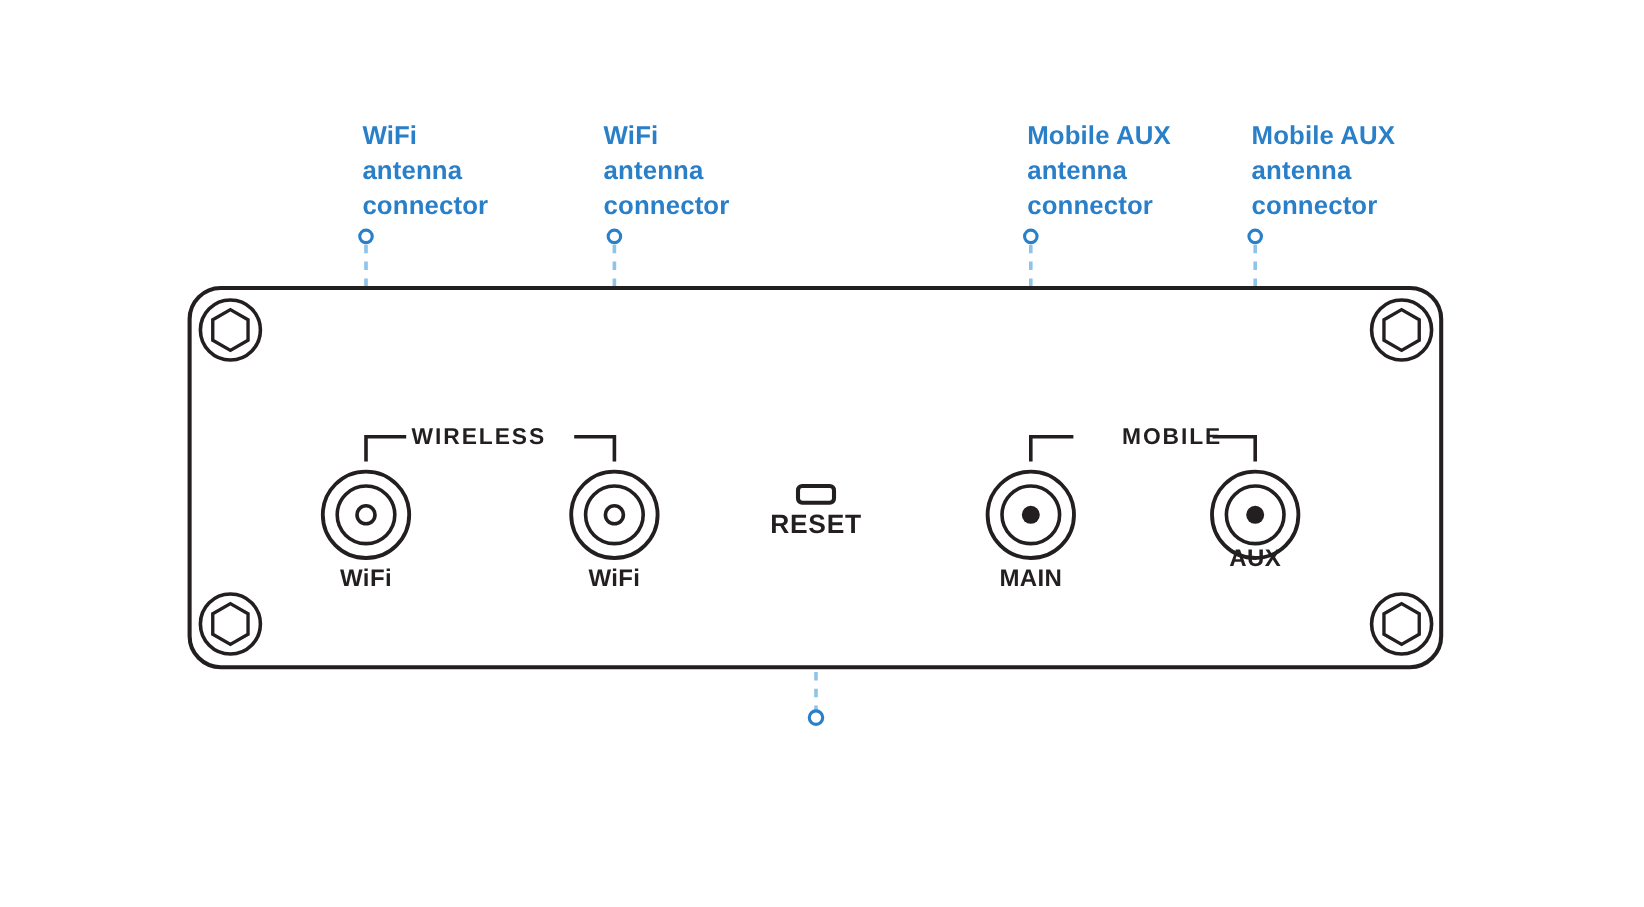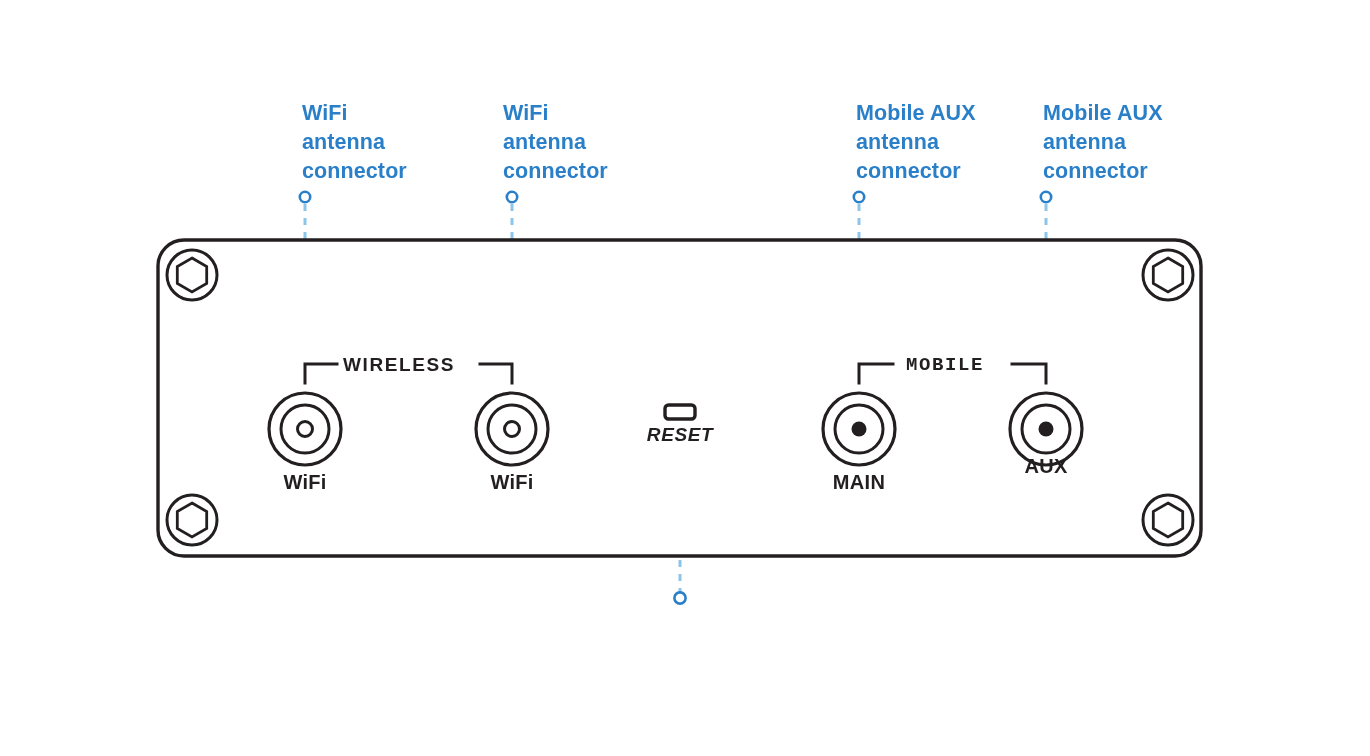--- a/index.html
+++ b/index.html
@@ -61,23 +61,22 @@
   .port-label {
     font-size: 20px;
     letter-spacing: 0.3px;
   }
   .group-label {
     font-size: 19px;
     letter-spacing: 1.6px;
     text-align: center;
   }
   .reset-label {
-    font-size: 19px;
+    font-size: 22px;
     letter-spacing: 0.6px;
-    font-style: italic;
   }
 </style>
 </head>
 <body>
 
 <div id="diagram-root">
 
   <svg id="panel-svg" viewBox="0 0 1370 756">
 
     <g stroke="#8dc4ea" stroke-width="3" fill="none" stroke-dasharray="7 7" stroke-linecap="butt">
@@ -170,21 +169,21 @@
 antenna
 connector</div>
 
   <div class="callout-text" style="left:1043px; top:99px;">Mobile AUX
 antenna
 connector</div>
 
 
   <div class="group-label" style="left:343px; top:354px;">WIRELESS</div>
 
-  <div class="group-label" style="left:906px; top:354px;font-family:Liberation Mono, monospace;">MOBILE</div>
+  <div class="group-label" style="left:935px; top:354px;">MOBILE</div>
 
   <div class="port-label" style="left:305px; top:471px; transform:translateX(-50%);">WiFi</div>
 
   <div class="port-label" style="left:512px; top:471px; transform:translateX(-50%);">WiFi</div>
 
   <div class="port-label" style="left:859px; top:471px; transform:translateX(-50%);">MAIN</div>
 
   <div class="port-label" style="left:1046px; top:455px; transform:translateX(-50%);">AUX</div>
 
   <div class="reset-label" style="left:680px; top:424px; transform:translateX(-50%);">RESET</div>

